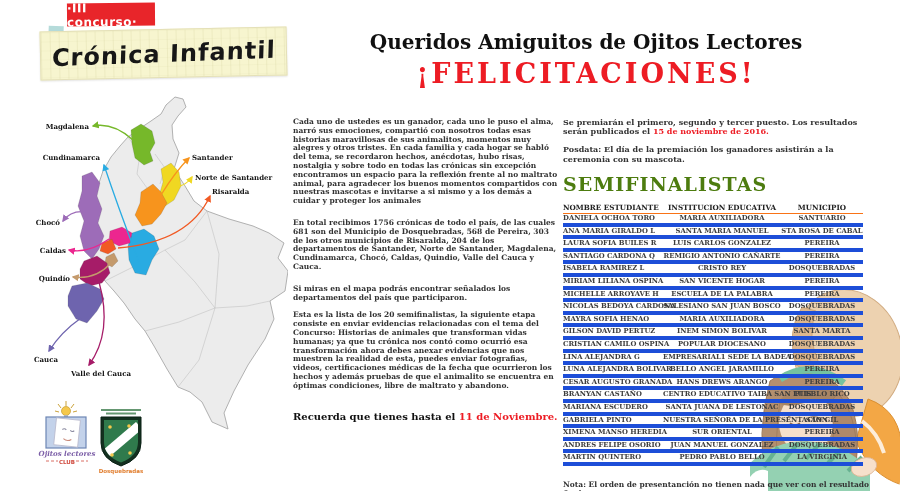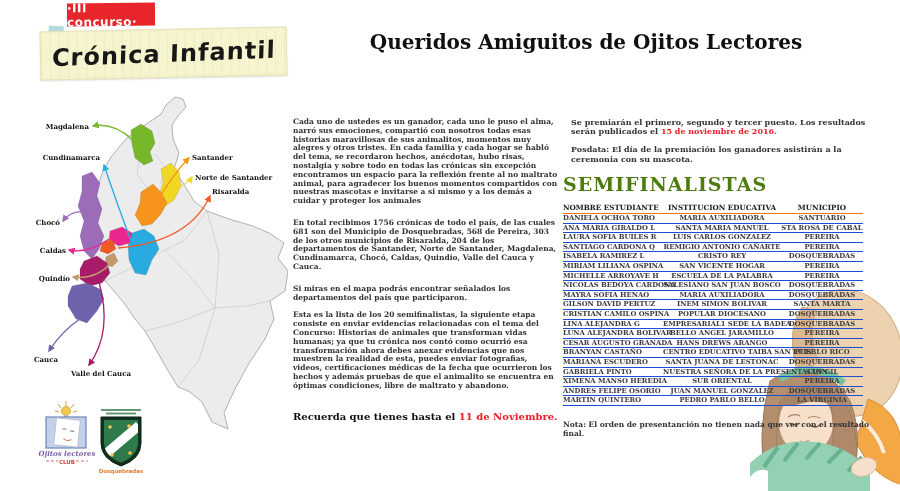--- a/index.html
+++ b/index.html
@@ -26,31 +26,31 @@
         font-weight:bold;font-size:27px;color:#ed1c24;letter-spacing:3px;}
   
   .col-left{position:absolute;left:293px;top:118px;width:265px;font-size:7.5px;line-height:8.8px;
         font-weight:bold;color:#333;}
   .col-left p{margin:0 0 13px 0;}
   .col-left p.p3{margin-bottom:9px;}
   .deadline{font-size:10px;line-height:12px;white-space:nowrap;color:#101010;margin-top:20px;}
   .red{color:#ed1c24;}
   .col-right{position:absolute;left:563px;top:118px;width:317px;z-index:2;font-size:8px;
         line-height:9.2px;font-weight:bold;color:#333;}
-  .col-right p{margin:0 0 9px 8px;}
+  .col-right p{margin:0 0 9px 0;}
   .semi-title{font-size:19px;line-height:22px;color:#4d7c0f;letter-spacing:1px;margin:8px 0 8px 0;
         font-weight:bold;}
   
   .stable{width:300px;}
   .thead{display:grid;grid-template-columns:100px 118px 82px;font-size:7.2px;color:#222;}
   .thead span{border-bottom:1px solid #f97316;padding-bottom:1px;}
   .thead .h0{text-align:left;}
   .thead .h1,.thead .h2{text-align:center;}
   .trow{display:grid;grid-template-columns:100px 118px 82px;height:8.6px;line-height:8.4px;
-        font-size:6.8px;border-bottom:1px solid #1d4ed8;color:#3d3d3d;}
+        font-size:6.8px;border-bottom:4px solid #1d4ed8;color:#3d3d3d;}
   .trow .tcell{white-space:nowrap;overflow:visible;}
   .trow .c0{text-align:left;}
   .trow .c1,.trow .c2{text-align:center;}
   .note{margin-top:14px;font-size:7.5px;color:#333;}
   
   .logo1{position:absolute;left:38px;top:401px;z-index:3;}
   .logo2{position:absolute;left:96px;top:407px;z-index:3;}
   
   .map{position:absolute;left:3px;top:92px;z-index:1;}
   .girl{position:absolute;left:750px;top:271px;z-index:0;}
@@ -64,20 +64,21 @@
   <div class="logo-wrap">
     <div class="tape l"></div>
     <div class="tape r"></div>
     <div class="concurso-box">·III concurso·</div>
     <div class="banner">
       <span class="banner-text">Crónica Infantil</span>
     </div>
   </div>
 
   <div class="title">Queridos Amiguitos de Ojitos Lectores</div>
+  <div class="subtitle">¡FELICITACIONES!</div>
 
   <svg class="girl" width="150" height="220" viewBox="0 0 150 220">
     <g opacity="0.95">
 
       <g>
         <ellipse cx="98" cy="82" rx="54" ry="64" transform="rotate(-14 98 82)" fill="#ecd0ac" stroke="#cfa77a" stroke-width="1"></ellipse>
         <path d="M52,36 Q36,60 46,94 Q58,103 68,90 Q57,64 66,40 Z" fill="#dcb488" stroke="#c49a6c" stroke-width="0.8"></path>
         <path d="M118,128 Q152,140 152,182 L152,214 Q120,204 106,170 Z" fill="#f3a33c" stroke="#d88a28" stroke-width="1"></path>
         <path d="M112,150 Q128,162 134,182" stroke="#ffffff" stroke-width="4" fill="none" opacity="0.8"></path>
       </g>

